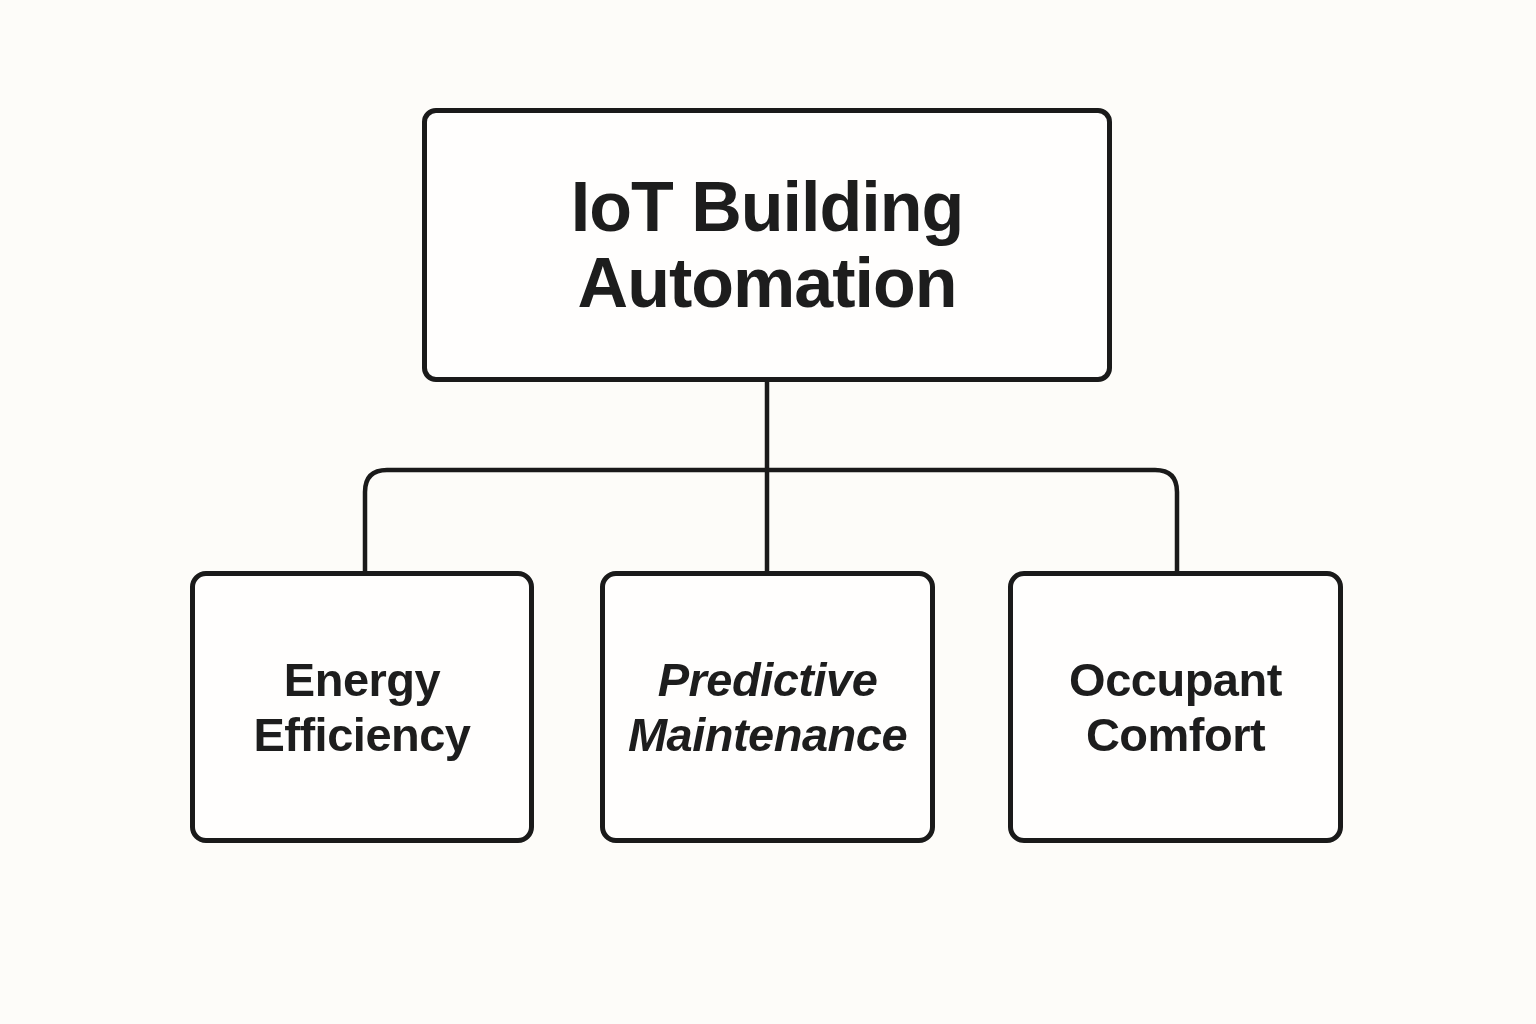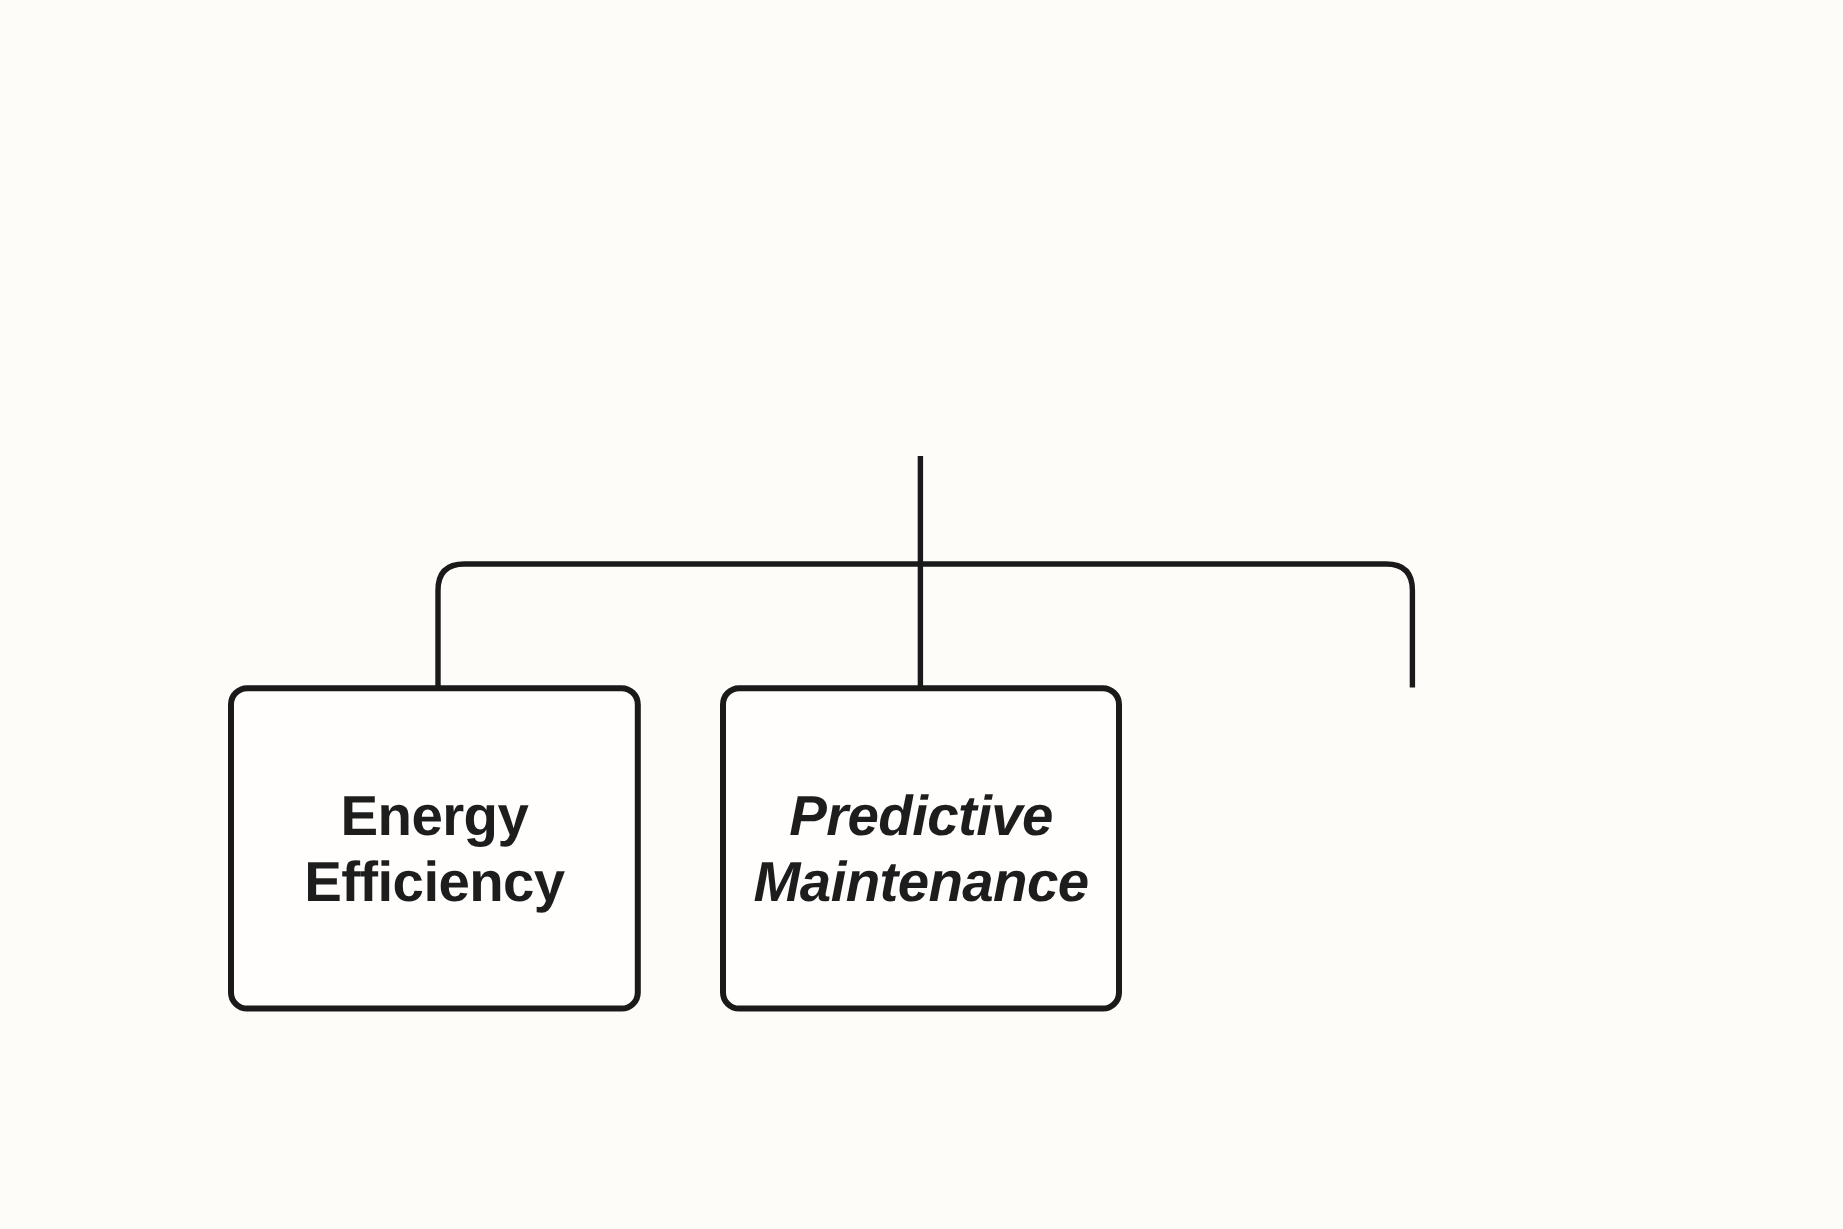--- a/index.html
+++ b/index.html
@@ -66,23 +66,29 @@
 </head>
 <body>
 
 <div class="canvas">
 
   <svg class="connectors" viewBox="0 0 1536 1024" width="1536" height="1024" aria-hidden="true">
     <path d="M 767 380 L 767 573"></path>
     <path d="M 365 573 L 365 492 Q 365 470 387 470 L 1155 470 Q 1177 470 1177 492 L 1177 573"></path>
   </svg>
 
+  <div class="node node-root">
+    <span class="node-label">IoT Building Automation</span>
+  </div>
 
   <div class="node node-child node-child-0">
     <span class="node-label">Energy Efficiency</span>
   </div>
 
   <div class="node node-child node-child-1">
     <span class="node-label">Predictive Maintenance</span>
   </div>
 
+  <div class="node node-child node-child-2">
+    <span class="node-label">Occupant Comfort</span>
+  </div>
 
 </div>
 
 </body></html>

